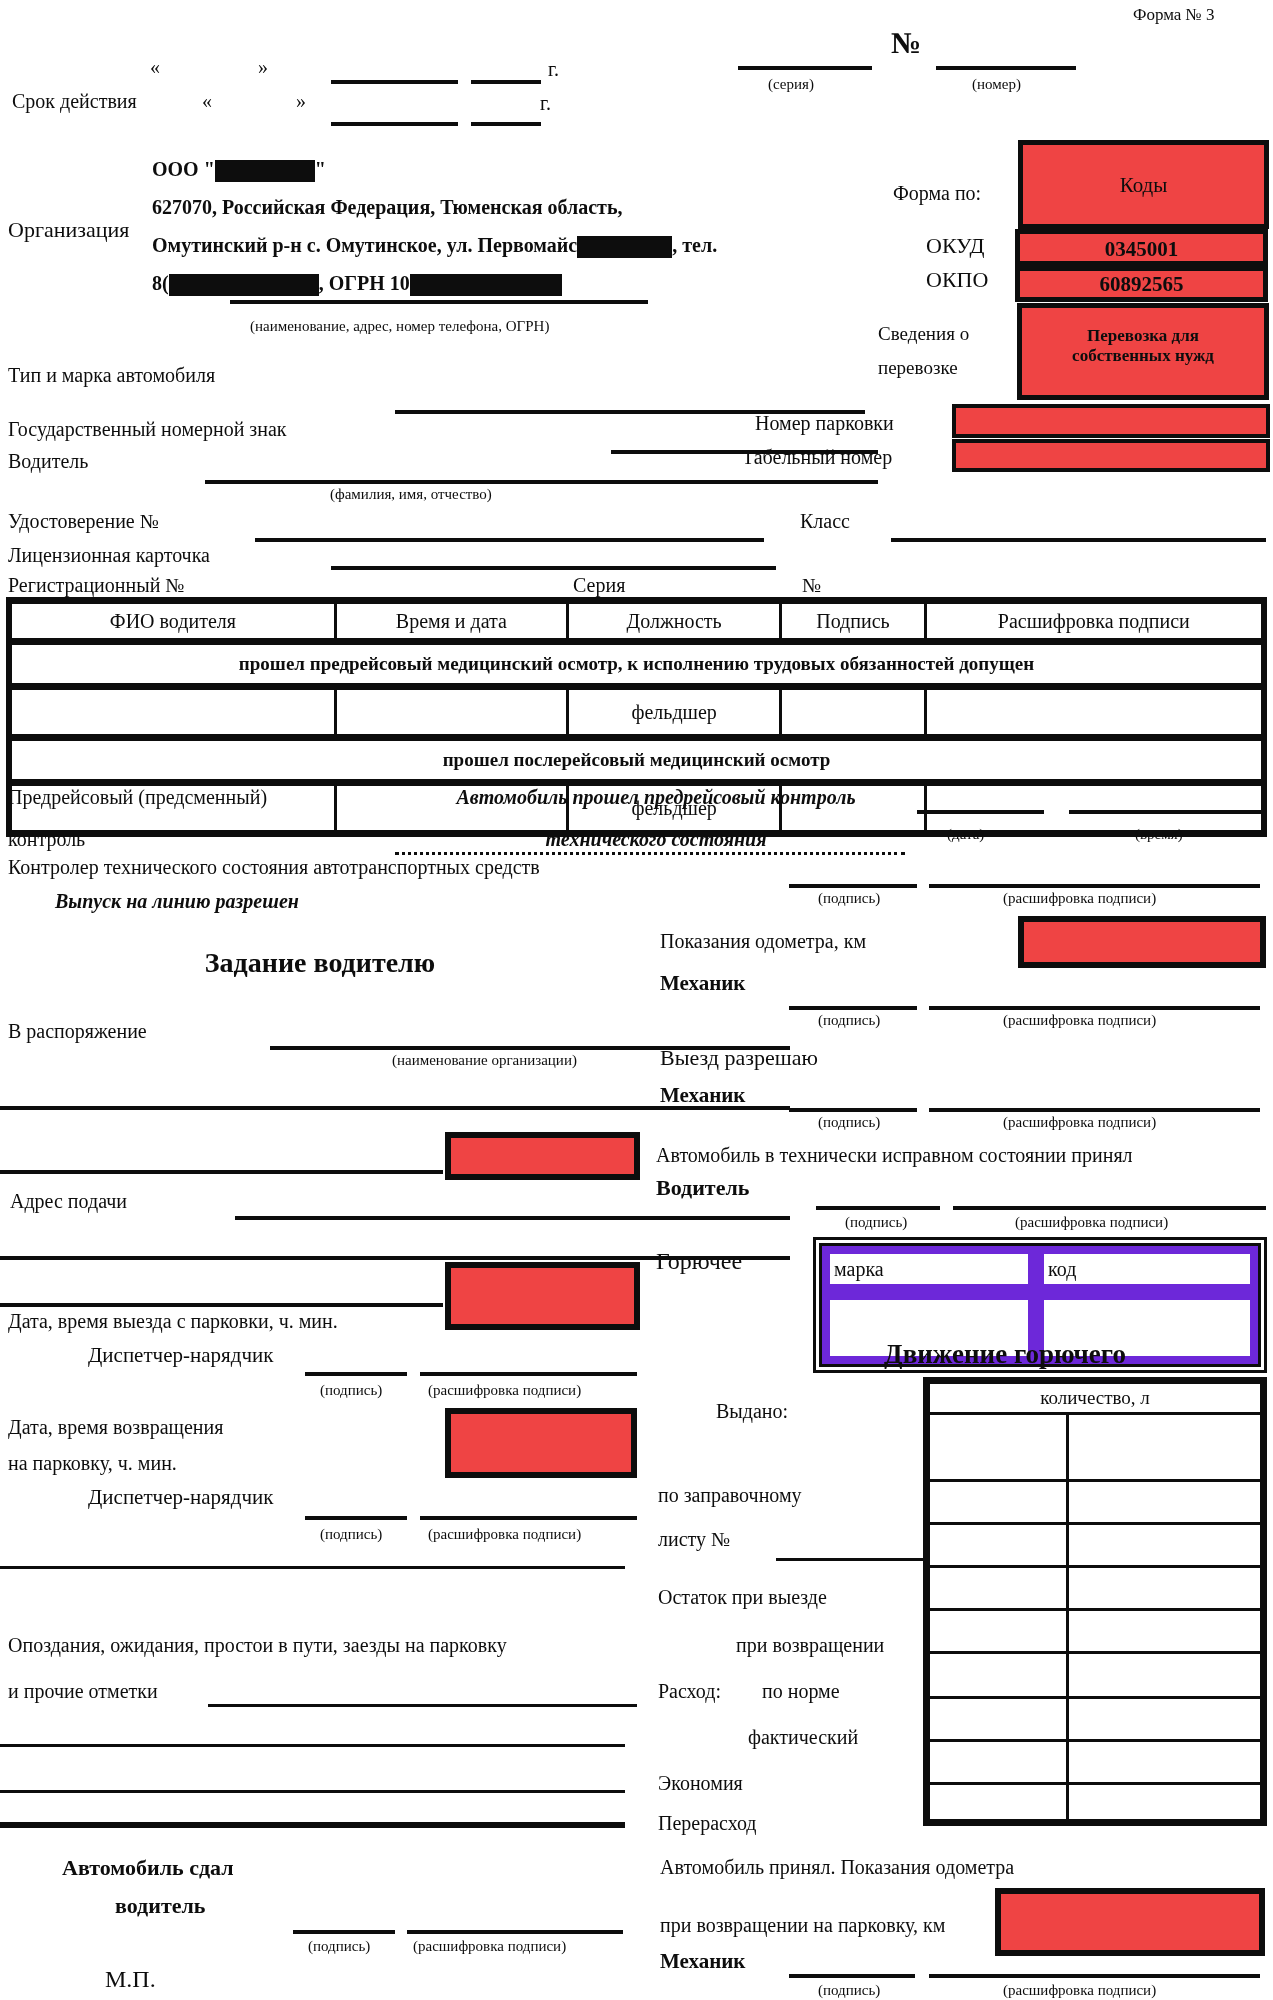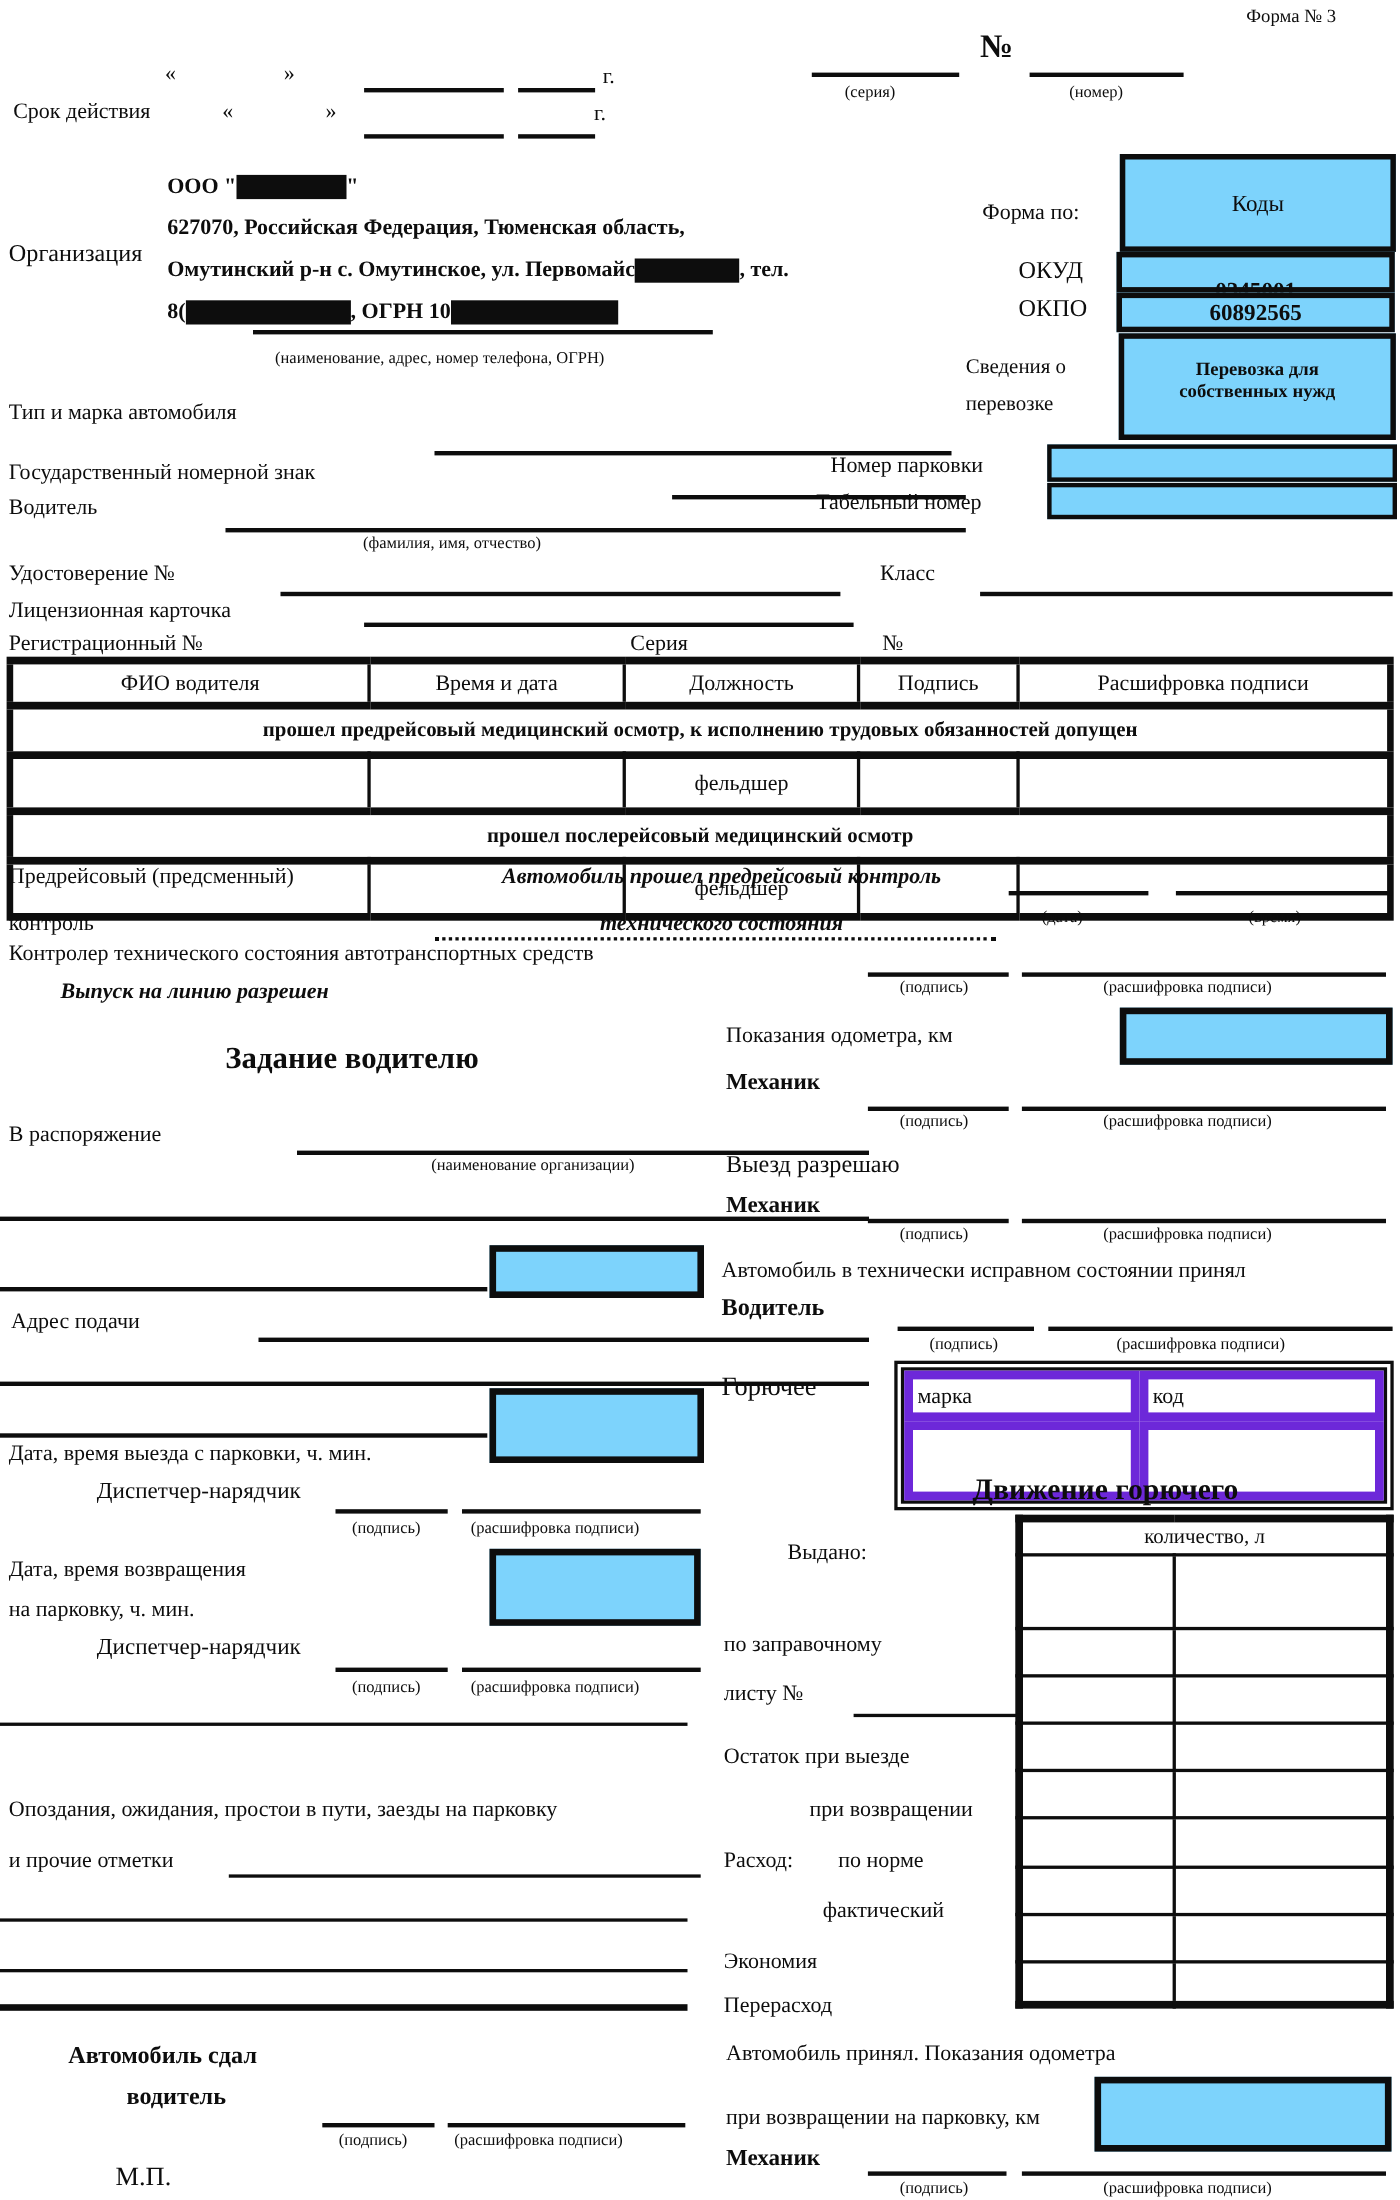--- a/index.html
+++ b/index.html
@@ -12,21 +12,21 @@
   .t21{font-size:21px;}
   .t22{font-size:22px;}
   .t24{font-size:24px;}
   .b{font-weight:700;}
   .bi{font-weight:700;font-style:italic;}
   .ctr{text-align:center;white-space:normal;}
   .bar{position:absolute;background:#0d0d0d;height:4px;}
   .bar3{height:3px;}
   .bar6{height:6px;}
   .dotted{position:absolute;border-bottom:3px dotted #0d0d0d;height:0;}
-  .fbox{position:absolute;background:#7dd3fc;box-sizing:border-box;}
+  .fbox{position:absolute;background:#ef4444;box-sizing:border-box;}
   .b4{border:4px solid #0d0d0d;}
   .b5{border:5px solid #0d0d0d;}
   .b6{border:6px solid #0d0d0d;}
   .redact{display:inline-block;background:#0d0d0d;height:22px;vertical-align:middle;}
   
   .medtbl{position:absolute;left:6px;top:597px;width:1261px;border-collapse:collapse;
           border:6px solid #0d0d0d;font-size:20px;}
   .medtbl td{border-left:3px solid #0d0d0d;border-right:3px solid #0d0d0d;
              border-top:7px solid #0d0d0d;border-bottom:7px solid #0d0d0d;
              text-align:center;padding:2px 4px;}
@@ -78,21 +78,21 @@
   <div class="p b" style="left:152px;top:272px;"><span>8(</span><span class="redact" style="width:150px;"></span><span>, ОГРН 10</span><span class="redact" style="width:152px;"></span></div>
   <div class="bar" style="left:230px;top:300px;width:418px;"></div>
   <div class="p sm" style="left:250px;top:318px;">(наименование, адрес, номер телефона, ОГРН)</div>
 
   <div class="p" style="left:893px;top:182px;">Форма по:</div>
   <div class="fbox b5" style="left:1018px;top:140px;width:251px;height:89px;">
     <div class="ctr" style="margin-top:28px;font-size:21px;">Коды</div>
   </div>
   <div class="p t22" style="left:926px;top:234px;">ОКУД</div>
   <div class="fbox b5" style="left:1015px;top:229px;width:253px;height:37px;">
-    <div class="ctr b t21" style="margin-top:18px;">0345001</div>
+    <div class="ctr b t21" style="margin-top:3px;">0345001</div>
   </div>
   <div class="p t22" style="left:926px;top:268px;">ОКПО</div>
   <div class="fbox b5" style="left:1015px;top:266px;width:253px;height:36px;">
     <div class="ctr b t21" style="margin-top:1px;">60892565</div>
   </div>
   <div class="p t19" style="left:878px;top:324px;">Сведения о</div>
   <div class="p t19" style="left:878px;top:358px;">перевозке</div>
   <div class="fbox b5" style="left:1017px;top:303px;width:252px;height:97px;">
     <div class="ctr b t17" style="margin:18px 14px 16px;">Перевозка для собственных нужд</div>
   </div>

